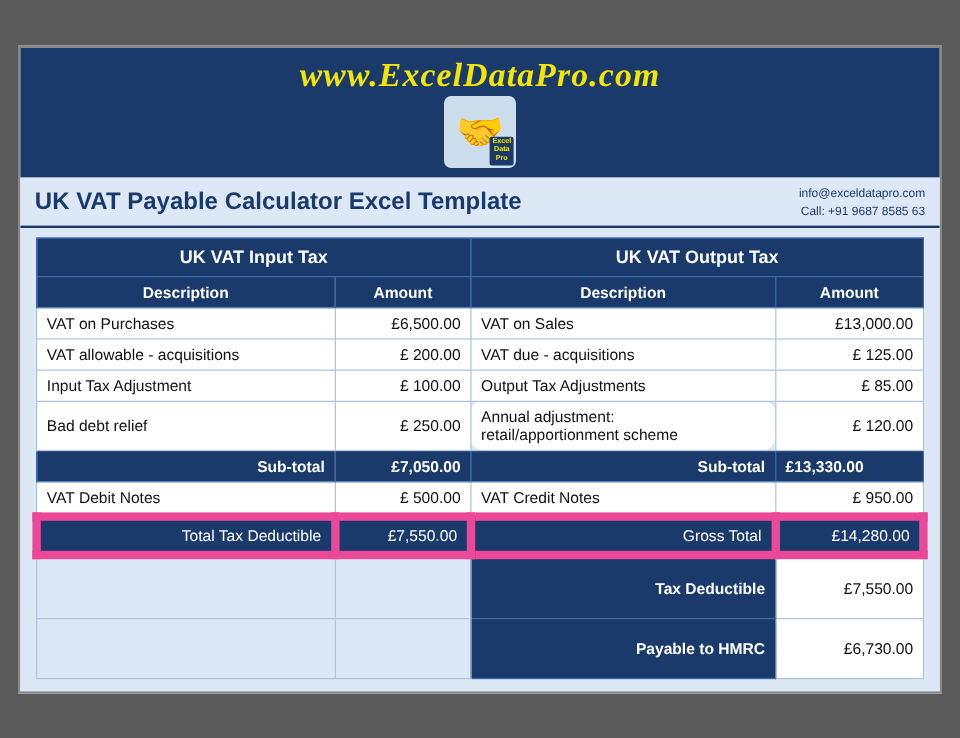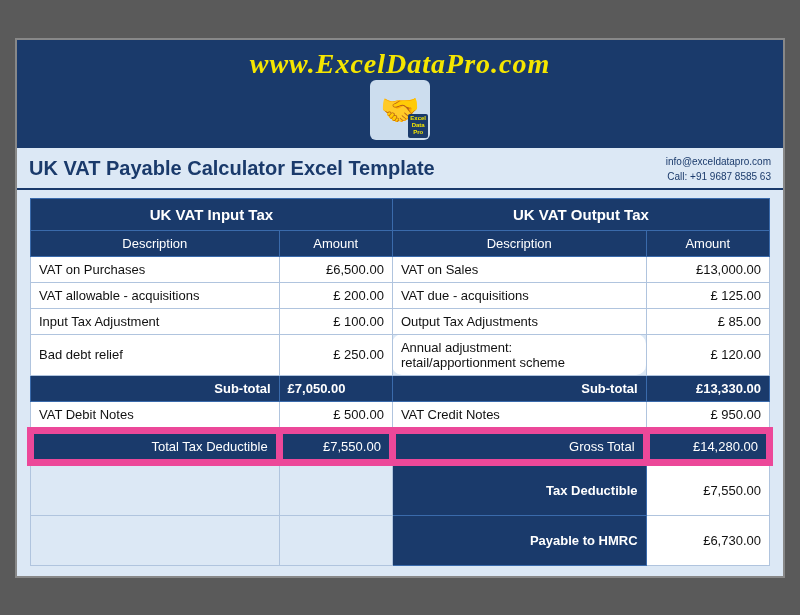--- a/index.html
+++ b/index.html
@@ -100,21 +100,21 @@
       font-weight: bold;
       font-size: 15px;
       text-align: center;
       padding: 7px 4px;
       border: 1px solid #3a6aab;
     }
     
     .col-header td {
       background: #1a3a6b;
       color: #fff;
-      font-weight: normal;
+      font-weight: bold;
       font-size: 13px;
       text-align: center;
       padding: 5px 4px;
       border: 1px solid #3a6aab;
     }
     
     .data-row td {
       background: #fff;
       font-size: 13px;
       color: #111;
@@ -241,23 +241,23 @@
       <tr class="data-row">
         <td class="desc">Bad debt relief</td>
         <td class="amount">£  250.00</td>
         <td class="desc" style="white-space: pre-line; border-radius: 10px;">Annual adjustment:
 retail/apportionment scheme</td>
         <td class="amount">£     120.00</td>
       </tr>
 
       <tr class="subtotal-row">
         <td class="label">Sub-total</td>
-        <td style="text-align:left;">£7,050.00</td>
+        <td style="text-align:right;">£7,050.00</td>
         <td class="label">Sub-total</td>
-        <td style="text-align:right;">£13,330.00</td>
+        <td style="text-align:left;">£13,330.00</td>
       </tr>
 
       <tr class="data-row">
         <td class="desc">VAT Debit Notes</td>
         <td class="amount">£  500.00</td>
         <td class="desc">VAT Credit Notes</td>
         <td class="amount">£     950.00</td>
       </tr>
 
       <tr class="total-row">

